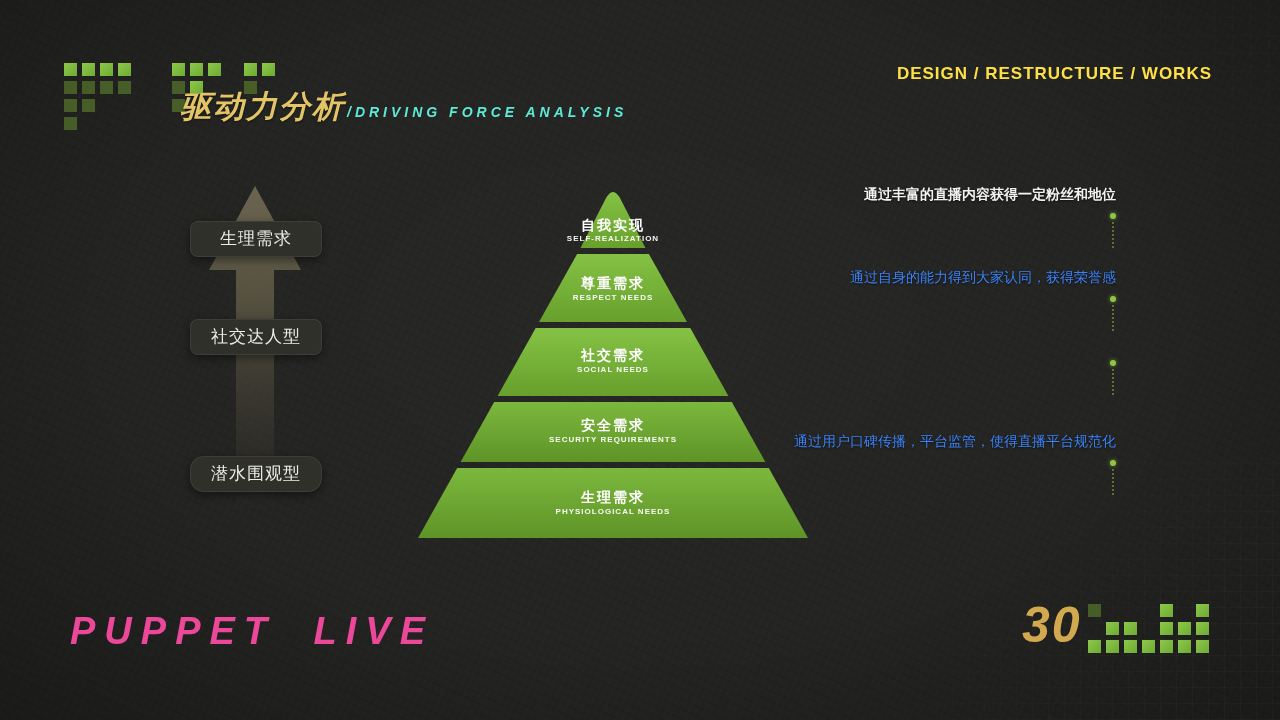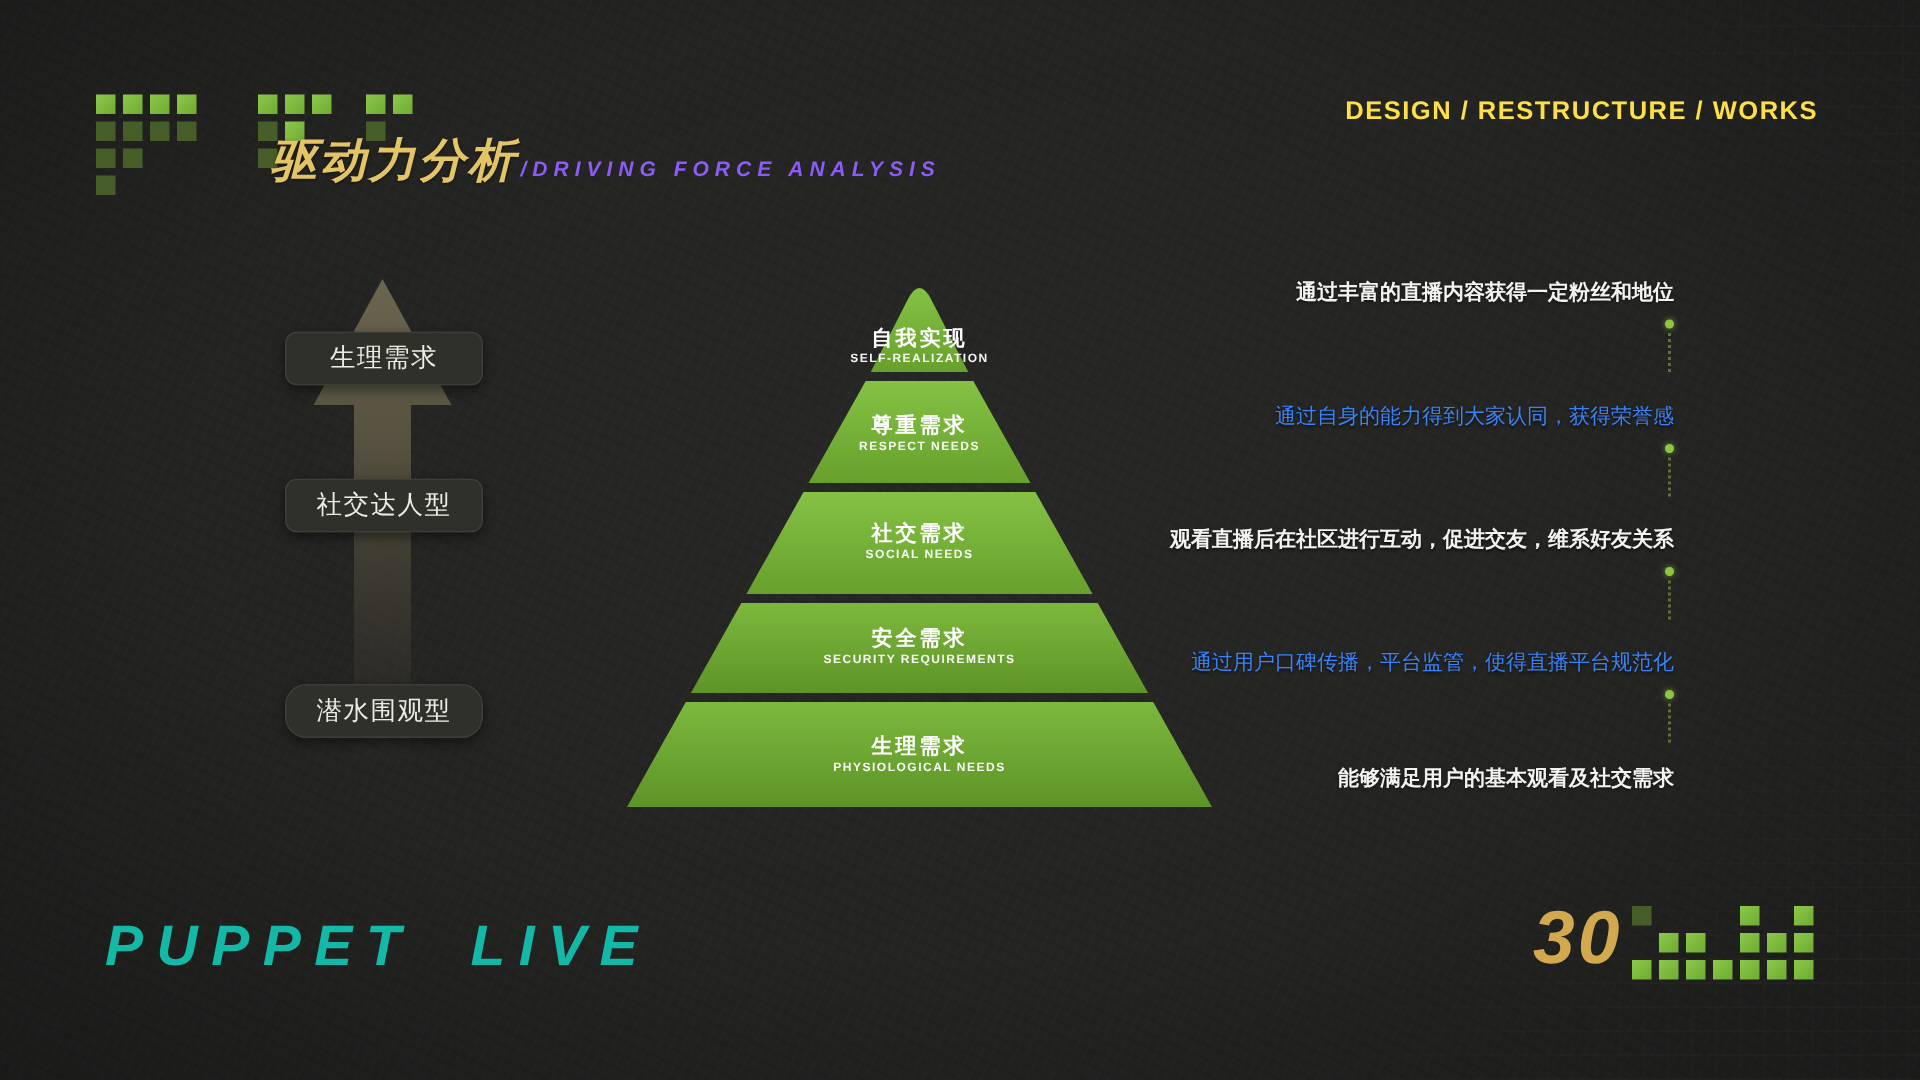--- a/index.html
+++ b/index.html
@@ -37,21 +37,21 @@
   .px{width:13px;height:13px;background:linear-gradient(135deg,#8cc94a,#6faa32);}
   .px.d{background:#4d682a;opacity:.85;}
   .px.sp{background:transparent;}
   .tl-cluster{left:64px;top:63px;}
   .br-cluster{left:1088px;top:604px;}
 
   
   .title-wrap{position:absolute;left:180px;top:86px;white-space:nowrap;}
   .title-cn{font-size:31px;font-weight:bold;font-style:italic;color:#e3c568;
     letter-spacing:2px;text-shadow:0 1px 2px rgba(0,0,0,.5);margin-top:32px;}
-  .title-en{font-size:14px;font-weight:bold;font-style:italic;color:#8b5cf6;
+  .title-en{font-size:14px;font-weight:bold;font-style:italic;color:#5eead4;
     letter-spacing:4px;margin-left:2px;}
   .top-right-label{position:absolute;right:68px;top:64px;font-size:17px;font-weight:bold;
     color:#fde047;letter-spacing:1px;}
 
   
   .arrow-svg{position:absolute;left:198px;top:182px;}
   .axis-box{position:absolute;left:190px;width:130px;height:34px;line-height:34px;
     text-align:center;background:#30302b;border:1px solid rgba(255,255,255,0.07);
     border-radius:8px;color:#ecece4;font-size:17px;letter-spacing:1px;
     box-shadow:0 3px 8px rgba(0,0,0,0.45);}
@@ -71,21 +71,21 @@
   .anno-text{font-size:14px;color:#f2f2f0;white-space:nowrap;font-weight:600;
     text-shadow:0 1px 2px rgba(0,0,0,.6);}
   .anno.muted .anno-text{color:#3b82f6;font-weight:400;}
   .connector{display:flex;flex-direction:column;align-items:center;margin-top:9px;}
   .conn-dot{width:6px;height:6px;border-radius:50%;background:#8fc641;
     box-shadow:0 0 4px rgba(143,198,65,.7);}
   .conn-line{width:0;height:26px;border-left:2px dotted #5f7034;margin-top:3px;}
 
   
   .brand{position:absolute;left:70px;top:610px;font-size:38px;font-weight:bold;font-style:italic;
-    color:#14b8a6;letter-spacing:9px;word-spacing:18px;}
+    color:#ec4899;letter-spacing:9px;word-spacing:18px;}
   .page-num{position:absolute;left:1022px;top:596px;font-size:50px;font-weight:bold;
     font-style:italic;color:#d2a94e;letter-spacing:2px;}
 </style>
 </head>
 <body>
 
 <div class="noise"></div>
 <div class="grid-tex-tr"></div>
 <div class="grid-tex"></div>
 <div class="vignette"></div>
@@ -204,36 +204,32 @@
     </div>
   </div>
   <div class="anno muted h2">
     <div class="anno-text">通过自身的能力得到大家认同，获得荣誉感</div>
     <div class="connector">
       <div class="conn-dot"></div>
       <div class="conn-line"></div>
     </div>
   </div>
   <div class="anno h3">
-    <div class="anno-text">观看直播后在社区进行互动，促进交友，维系好友关系</div>
     <div class="connector">
       <div class="conn-dot"></div>
       <div class="conn-line"></div>
     </div>
   </div>
   <div class="anno muted h4">
     <div class="anno-text">通过用户口碑传播，平台监管，使得直播平台规范化</div>
     <div class="connector">
       <div class="conn-dot"></div>
       <div class="conn-line"></div>
     </div>
   </div>
-  <div class="anno">
-    <div class="anno-text">能够满足用户的基本观看及社交需求</div>
-  </div>
 </div>
 
 <div class="brand">PUPPET  LIVE</div>
 <div class="page-num">30</div>
 
 <div class="px-cluster br-cluster">
   <div class="px-row">
     <div class="px d"></div>
     <div class="px sp"></div>
     <div class="px sp"></div>

